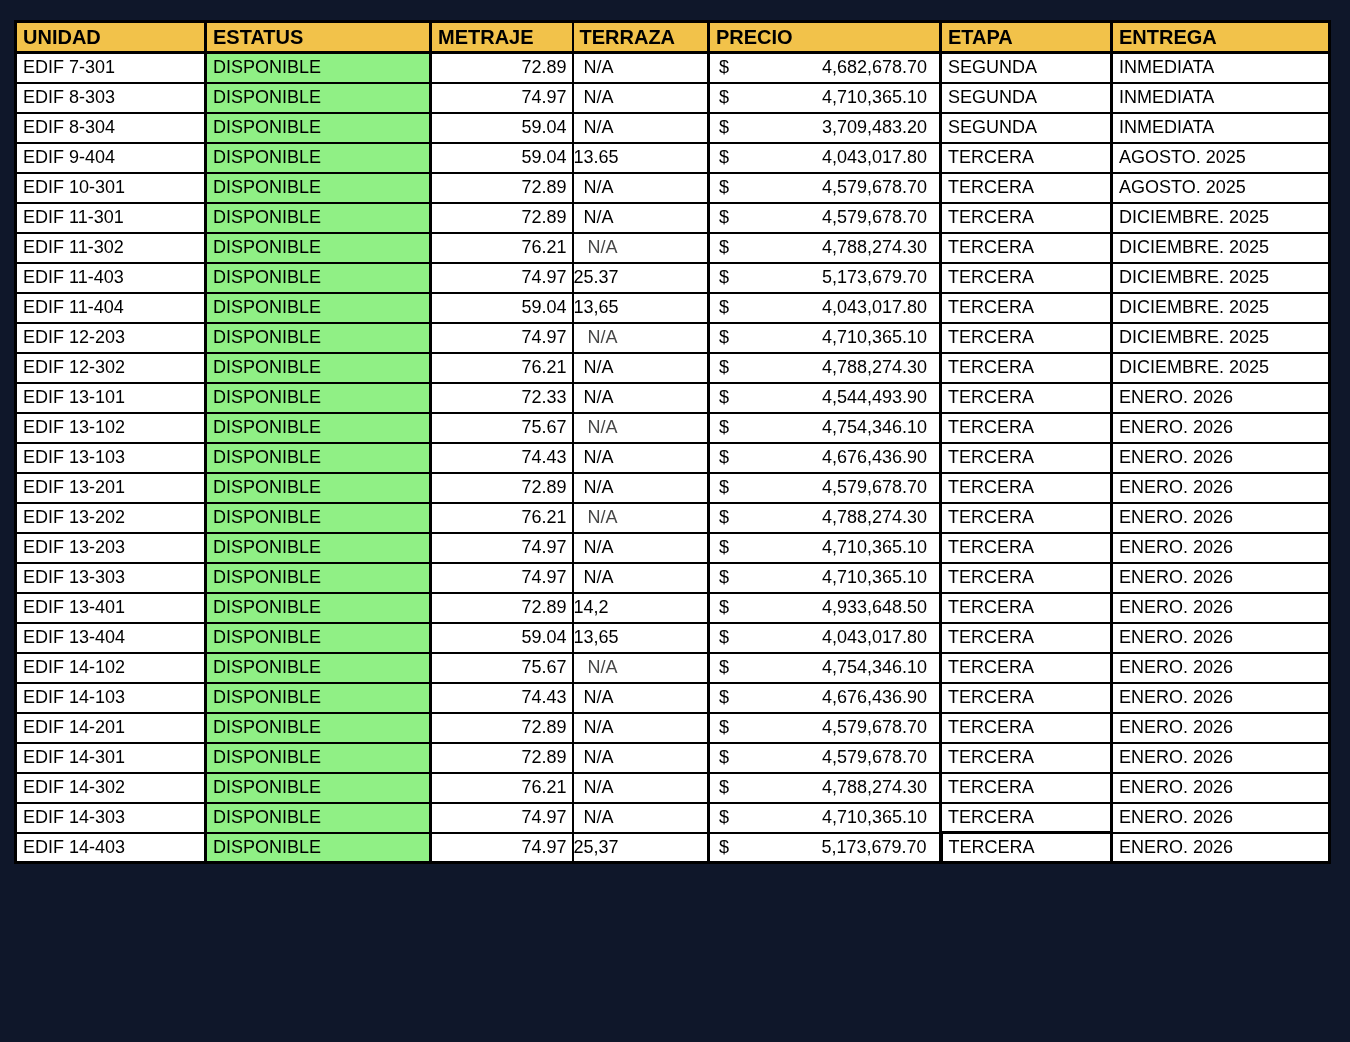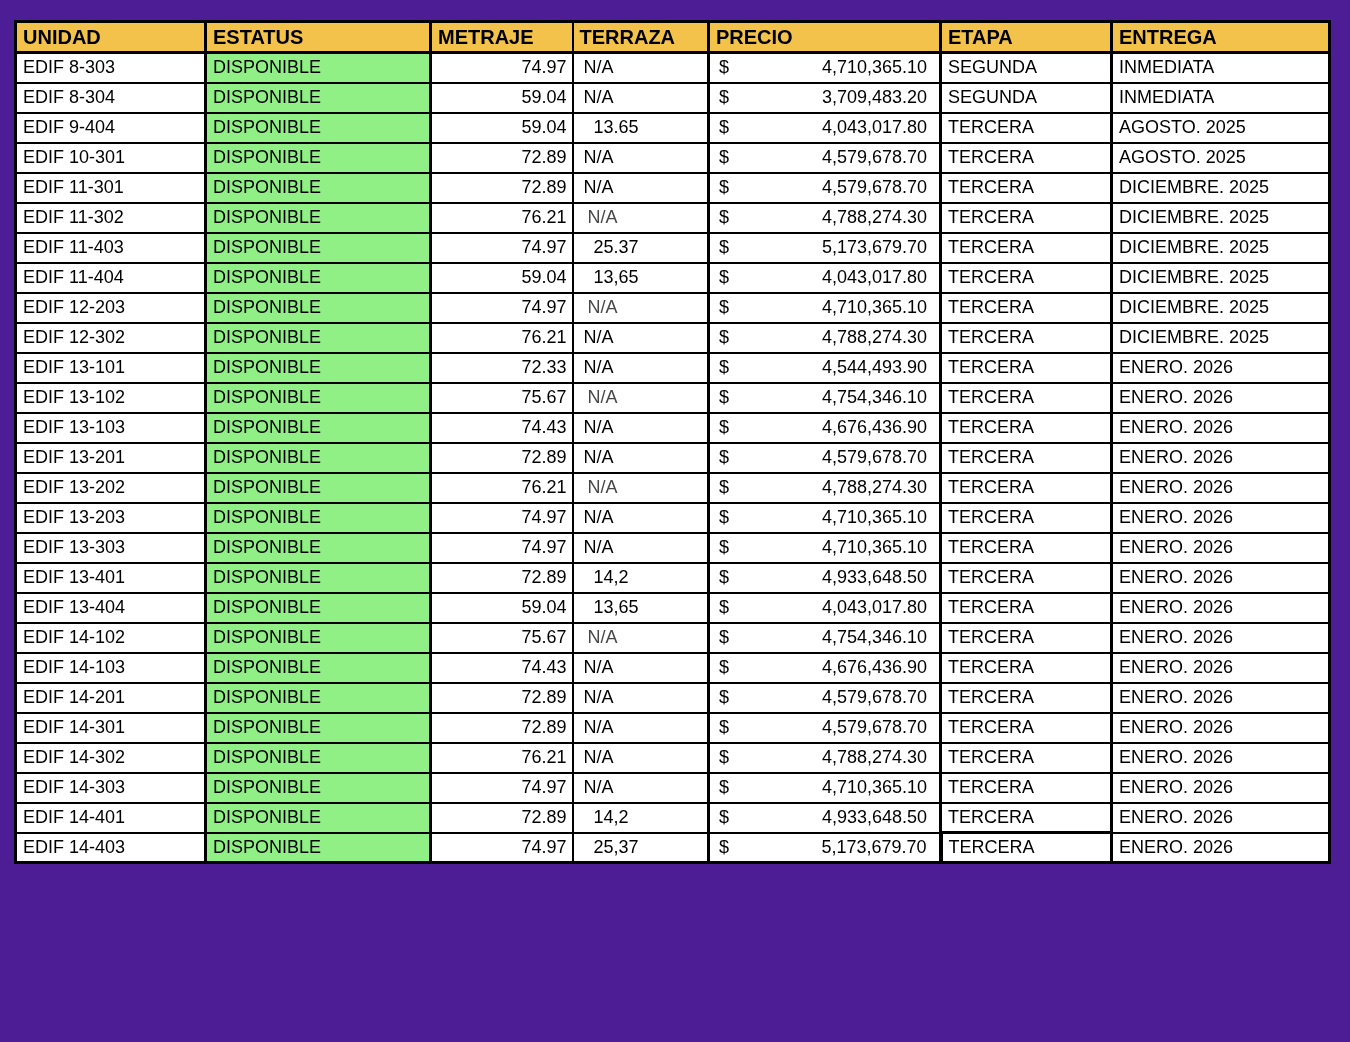--- a/index.html
+++ b/index.html
@@ -3,21 +3,21 @@
 <meta charset="utf-8">
 <style>
   :root{
     --header-bg:#F2C24A;
     --status-bg:#90F085;
     --grid:#000000;
     --muted:#474747;
   }
   html,body{margin:0;padding:0;background:#ffffff;}
   body{font-family:"Liberation Sans",sans-serif;}
-  .sheet{position:relative;width:1350px;height:1042px;background:#4c1d95;}
+  .sheet{position:relative;width:1350px;height:1042px;background:#0f172a;}
   table.inv{
     position:absolute;left:14px;top:20px;
     border-collapse:collapse;table-layout:fixed;
     border:3px solid var(--grid);
     background:#ffffff;
   }
   th,td{
     border:2px solid var(--grid);
     padding:0 6px;
     height:30px;
@@ -37,21 +37,21 @@
   }
   
   th:nth-child(1),td:nth-child(1){border-right-width:3px;}
   th:nth-child(2),td:nth-child(2){border-right-width:3px;}
   th:nth-child(3),td:nth-child(3){border-right-width:1px;}
   th:nth-child(4),td:nth-child(4){border-right-width:3px;margin-left:32px;}
   th:nth-child(5),td:nth-child(5){border-right-width:3px;}
   th:nth-child(6),td:nth-child(6){border-right-width:3px;}
   td.c-estatus{background:var(--status-bg);}
   td.c-metraje{text-align:right;padding-right:5px;}
-  td.c-terraza{padding-left:20px;}
+  td.c-terraza{padding-left:0;}
   td.c-terraza.na{padding-left:10px;}
   td.c-terraza.muted{color:var(--muted);padding-left:14px;}
   td.c-precio{padding:0;}
   .precio-wrap{display:flex;justify-content:space-between;align-items:center;padding:0 12px 0 9px;}
   td.etapa-thick{border:3px solid var(--grid);border-left-width:4px;}
   .amt,.cur{display:inline-block;}
 </style>
 </head>
 <body>
 
@@ -71,52 +71,66 @@
         <th>UNIDAD</th>
         <th>ESTATUS</th>
         <th>METRAJE</th>
         <th>TERRAZA</th>
         <th>PRECIO</th>
         <th>ETAPA</th>
         <th>ENTREGA</th>
       </tr>
     </thead>
     <tbody id="tbody">
-
-  <tr>
-    <td class="c-unidad">EDIF 8-303</td>
-    <td class="c-estatus">DISPONIBLE</td>
-    <td class="c-metraje">74.97</td>
-    <td class="c-terraza na">N/A</td>
-    <td class="c-precio">
-      <div class="precio-wrap">
-        <span class="cur">$</span>
-        <span class="amt">4,710,365.10</span>
+  <tr>
+    <td class="c-unidad">EDIF 7-301</td>
+    <td class="c-estatus">DISPONIBLE</td>
+    <td class="c-metraje">72.89</td>
+    <td class="c-terraza na">N/A</td>
+    <td class="c-precio">
+      <div class="precio-wrap">
+        <span class="cur">$</span>
+        <span class="amt">4,682,678.70</span>
       </div>
     </td>
     <td class="c-etapa">SEGUNDA</td>
     <td class="c-entrega">INMEDIATA</td>
   </tr>
 
   <tr>
-    <td class="c-unidad">EDIF 8-304</td>
-    <td class="c-estatus">DISPONIBLE</td>
-    <td class="c-metraje">59.04</td>
-    <td class="c-terraza na">N/A</td>
-    <td class="c-precio">
-      <div class="precio-wrap">
-        <span class="cur">$</span>
-        <span class="amt">3,709,483.20</span>
+    <td class="c-unidad">EDIF 8-303</td>
+    <td class="c-estatus">DISPONIBLE</td>
+    <td class="c-metraje">74.97</td>
+    <td class="c-terraza na">N/A</td>
+    <td class="c-precio">
+      <div class="precio-wrap">
+        <span class="cur">$</span>
+        <span class="amt">4,710,365.10</span>
       </div>
     </td>
     <td class="c-etapa">SEGUNDA</td>
     <td class="c-entrega">INMEDIATA</td>
   </tr>
 
   <tr>
+    <td class="c-unidad">EDIF 8-304</td>
+    <td class="c-estatus">DISPONIBLE</td>
+    <td class="c-metraje">59.04</td>
+    <td class="c-terraza na">N/A</td>
+    <td class="c-precio">
+      <div class="precio-wrap">
+        <span class="cur">$</span>
+        <span class="amt">3,709,483.20</span>
+      </div>
+    </td>
+    <td class="c-etapa">SEGUNDA</td>
+    <td class="c-entrega">INMEDIATA</td>
+  </tr>
+
+  <tr>
     <td class="c-unidad">EDIF 9-404</td>
     <td class="c-estatus">DISPONIBLE</td>
     <td class="c-metraje">59.04</td>
     <td class="c-terraza">13.65</td>
     <td class="c-precio">
       <div class="precio-wrap">
         <span class="cur">$</span>
         <span class="amt">4,043,017.80</span>
       </div>
     </td>
@@ -449,34 +463,20 @@
     <td class="c-precio">
       <div class="precio-wrap">
         <span class="cur">$</span>
         <span class="amt">4,710,365.10</span>
       </div>
     </td>
     <td class="c-etapa">TERCERA</td>
     <td class="c-entrega">ENERO. 2026</td>
   </tr>
 
-  <tr>
-    <td class="c-unidad">EDIF 14-401</td>
-    <td class="c-estatus">DISPONIBLE</td>
-    <td class="c-metraje">72.89</td>
-    <td class="c-terraza">14,2</td>
-    <td class="c-precio">
-      <div class="precio-wrap">
-        <span class="cur">$</span>
-        <span class="amt">4,933,648.50</span>
-      </div>
-    </td>
-    <td class="c-etapa">TERCERA</td>
-    <td class="c-entrega">ENERO. 2026</td>
-  </tr>
 
   <tr>
     <td class="c-unidad">EDIF 14-403</td>
     <td class="c-estatus">DISPONIBLE</td>
     <td class="c-metraje">74.97</td>
     <td class="c-terraza">25,37</td>
     <td class="c-precio">
       <div class="precio-wrap">
         <span class="cur">$</span>
         <span class="amt">5,173,679.70</span>

